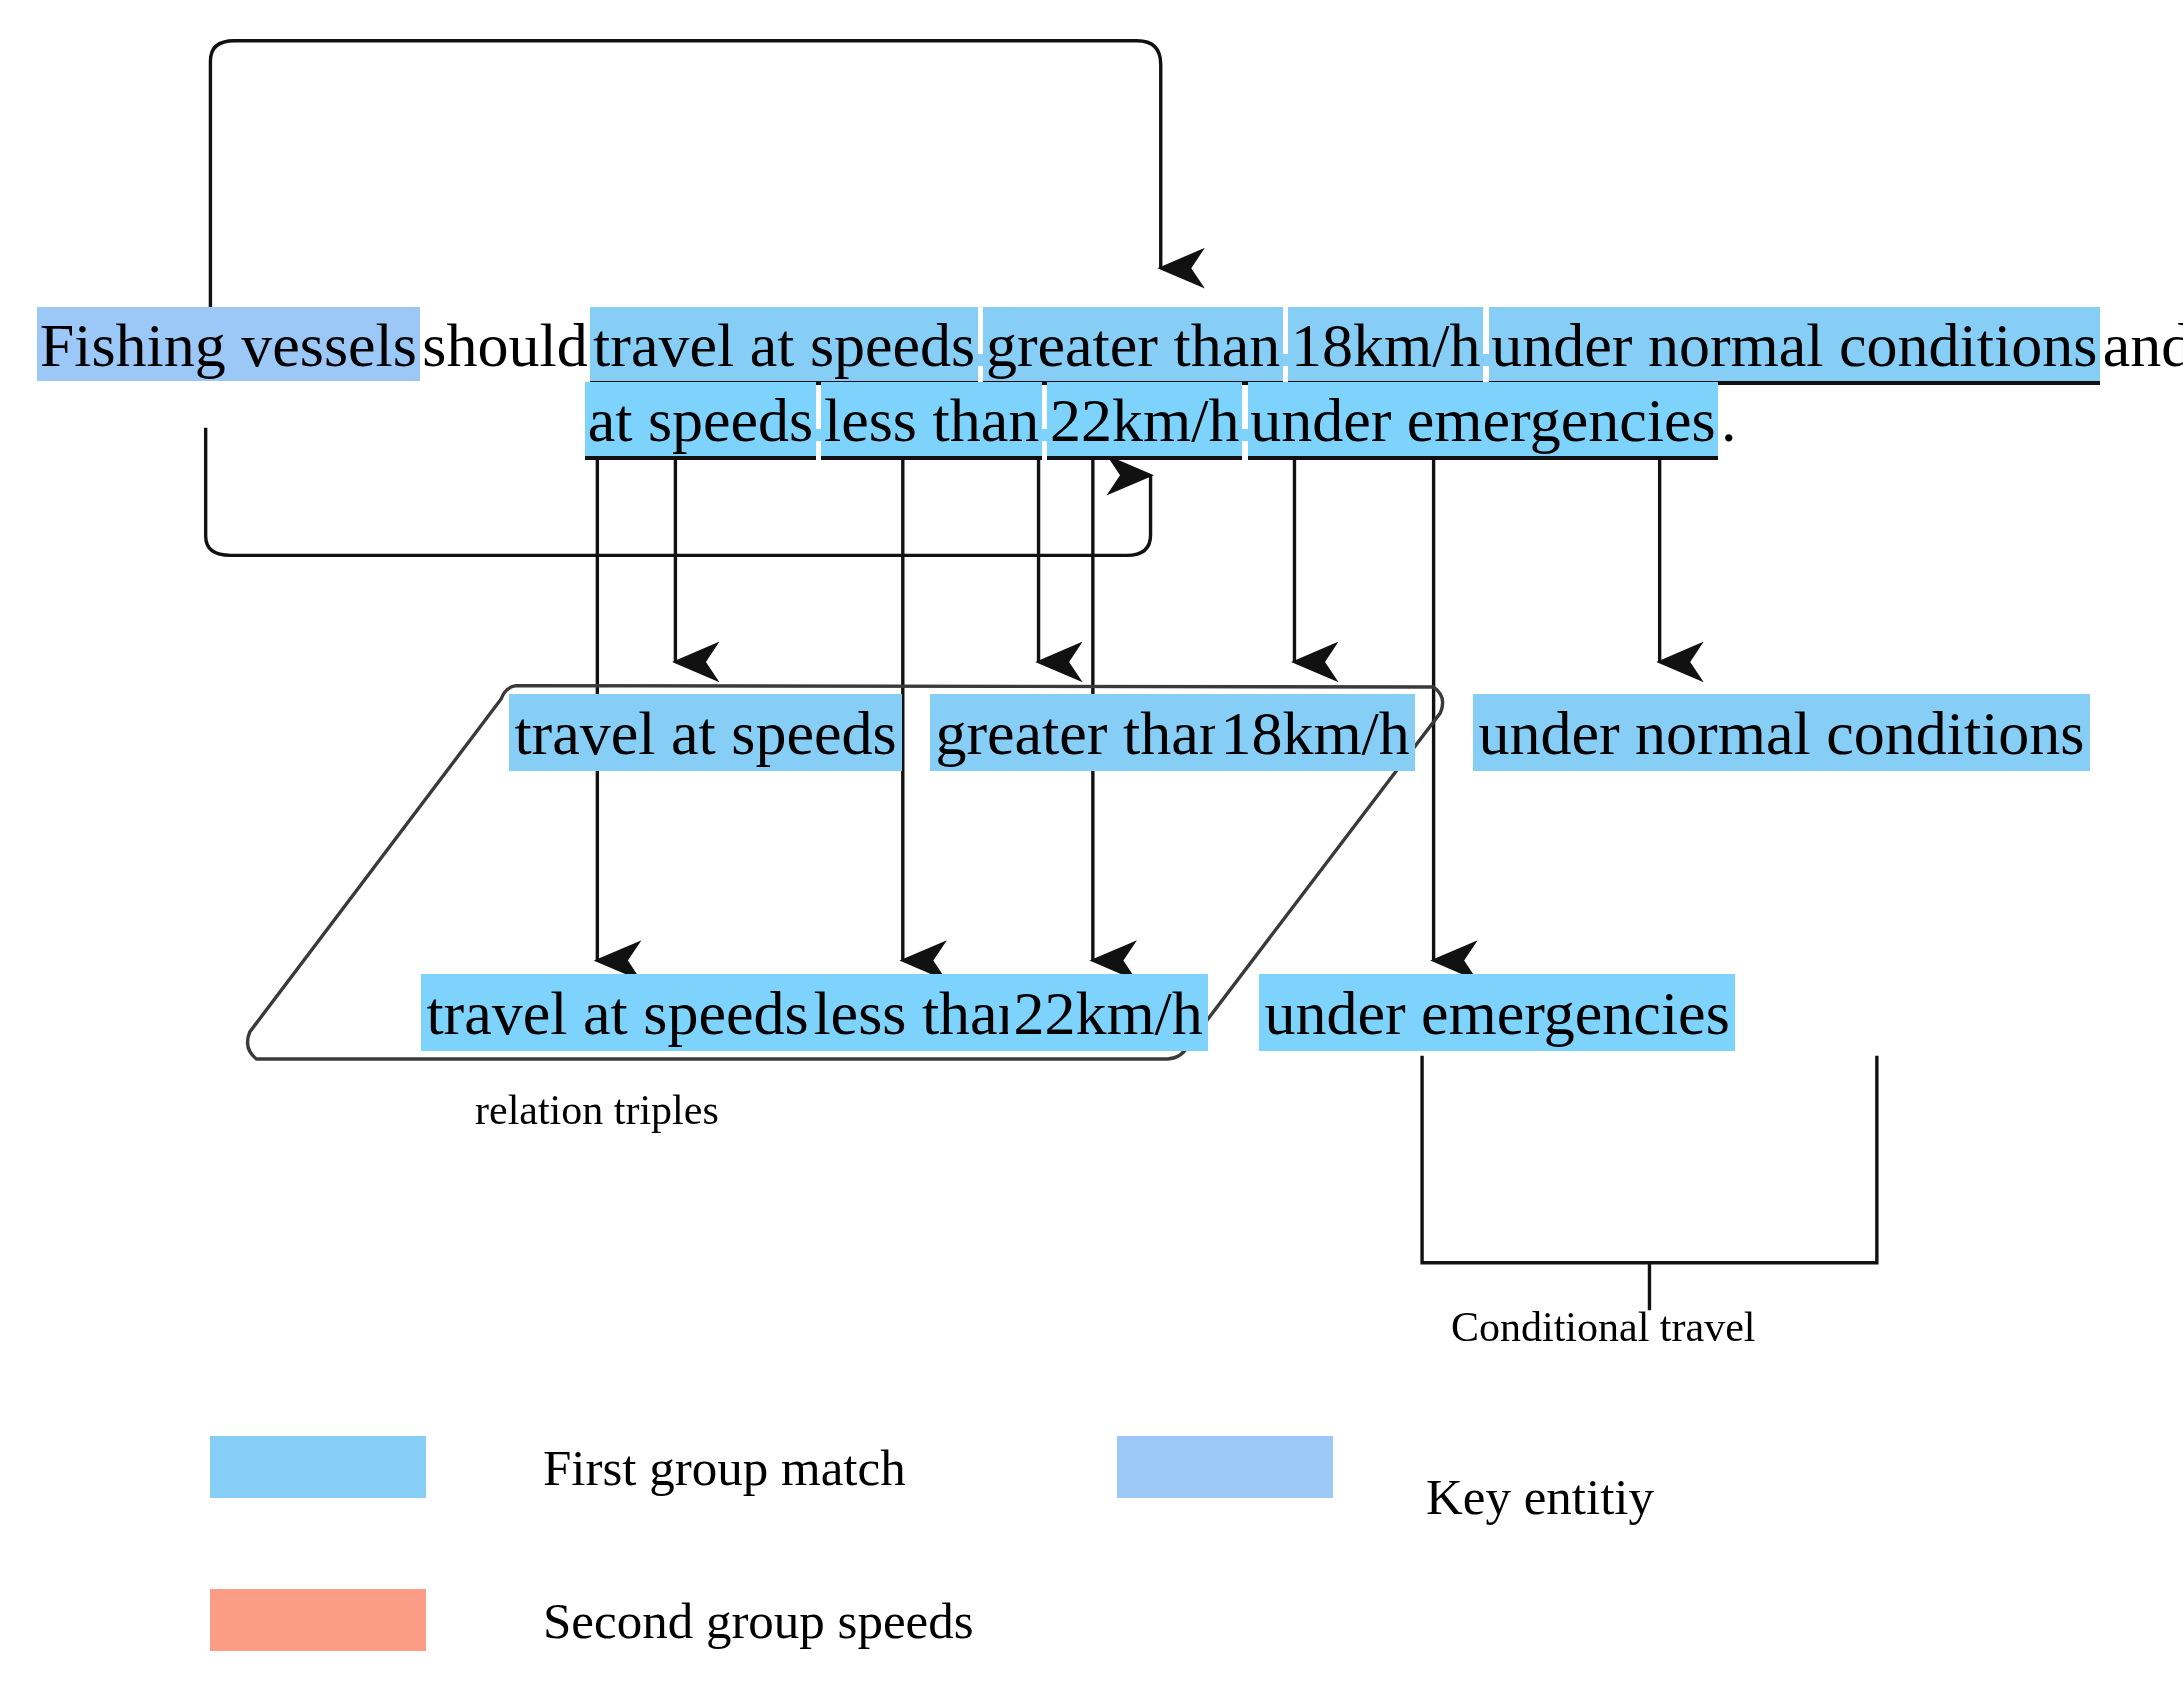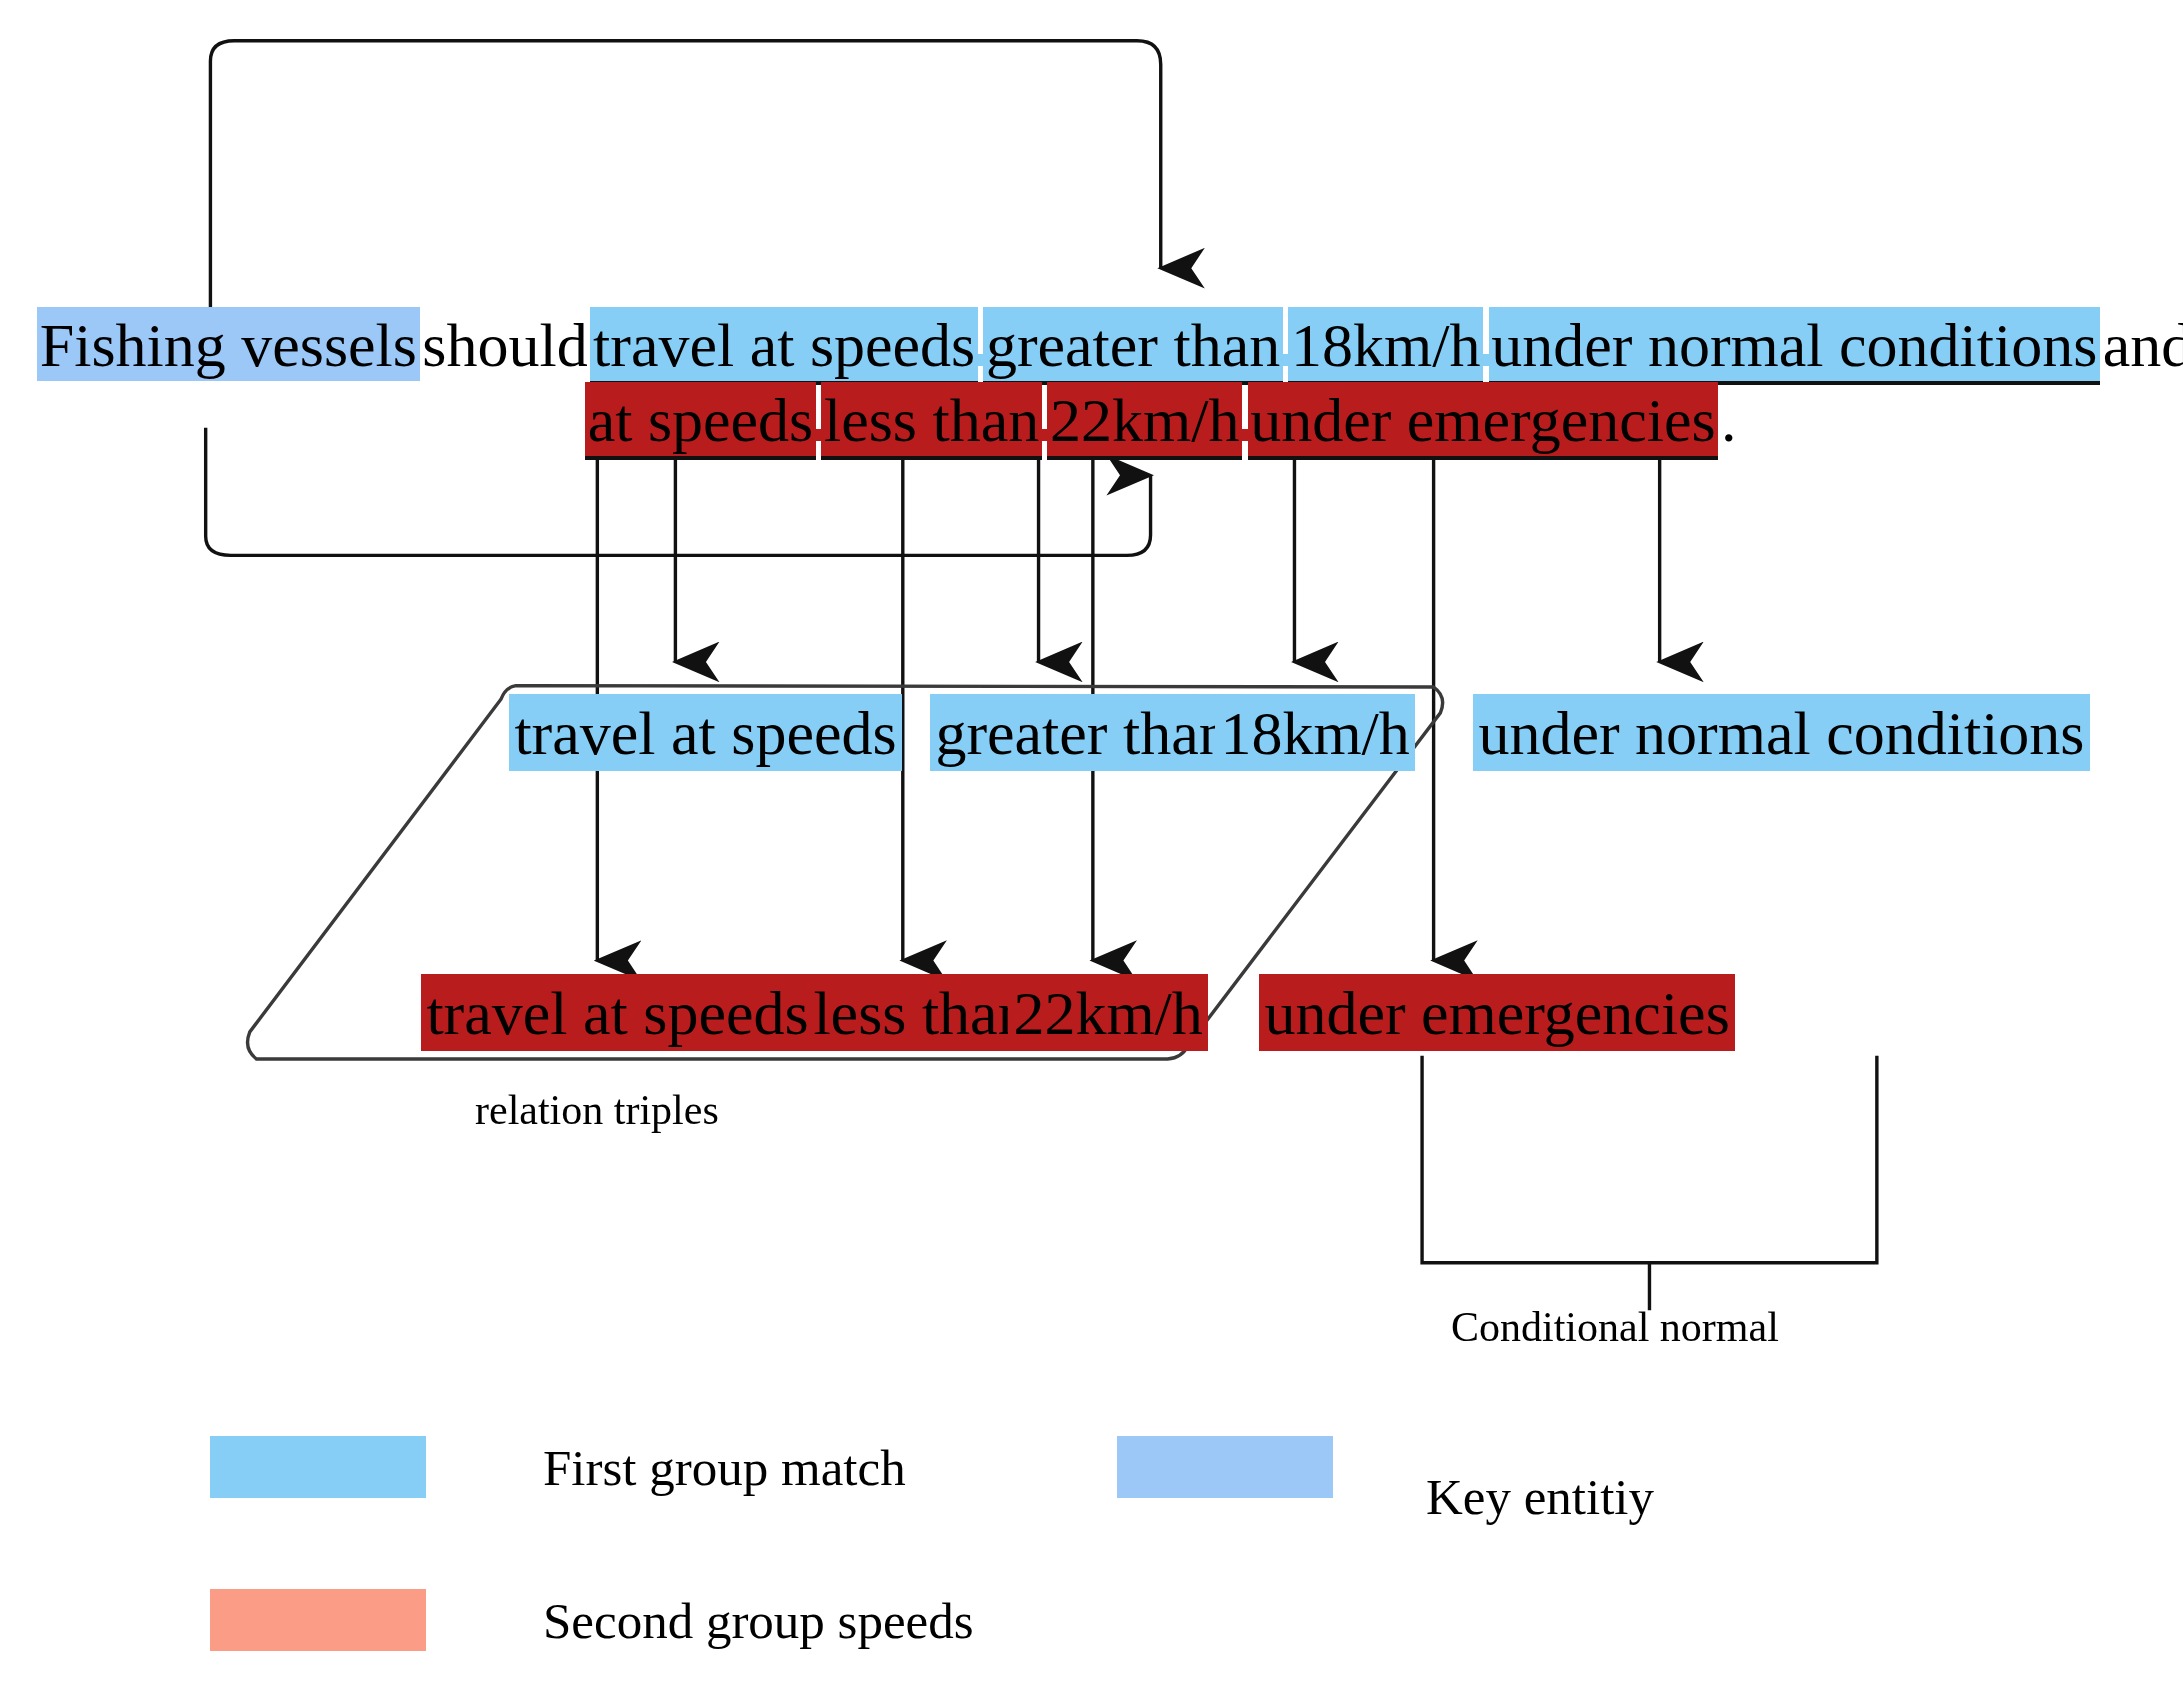--- a/index.html
+++ b/index.html
@@ -32,21 +32,21 @@
     font-size: 62px;
     line-height: 1.0;
     white-space: nowrap;
   }
   .chip {
     display: inline-block;
     padding: 6.8px 2.7px 5.4px 2.7px;
     white-space: nowrap;
   }
   .blue   { background: #86CEF5; }
-  .red    { background: #b91c1c; }
+  .red    { background: #7dd3fc; }
   .keyent { background: #9CC8F7; }
   .uline  { border-bottom: 4.8px solid #111; }
   .plain  { display: inline-block; padding: 6.8px 2.7px 5.4px 2.7px; }
 
   
   .tchip {
     position: absolute;
     font-size: 62px;
     line-height: 1.0;
     white-space: nowrap;
@@ -131,21 +131,21 @@
   <div class="tchip blue" style="left:1215px; top:694px;">18km/h</div>
   <div class="tchip blue" style="left:1473px; top:694px;">under normal conditions</div>
 
   <div class="tchip red" style="left:421px; top:974px;">travel at speeds</div>
   <div class="tchip red" style="left:808px; top:974px;">less than</div>
   <div class="tchip red" style="left:1008px; top:974px;">22km/h</div>
   <div class="tchip red" style="left:1259px; top:974px;">under emergencies</div>
 
   <div class="caption" style="left:475px; top:1086px;">relation triples</div>
 
-  <div class="caption" style="left:1451px; top:1303px;">Conditional normal</div>
+  <div class="caption" style="left:1451px; top:1303px;">Conditional travel</div>
 
   <div class="swatch" style="left:210px; top:1436px; background:#86CEF5;"></div>
   <div class="legend-text" style="left:543px; top:1439px;">First group match</div>
 
   <div class="swatch" style="left:1117px; top:1436px; background:#9CC8F7;"></div>
   <div class="legend-text" style="left:1426px; top:1468px;">Key entitiy</div>
 
   <div class="swatch" style="left:210px; top:1589px; background:#FB9D86;"></div>
   <div class="legend-text" style="left:543px; top:1592px;">Second group speeds</div>
 

